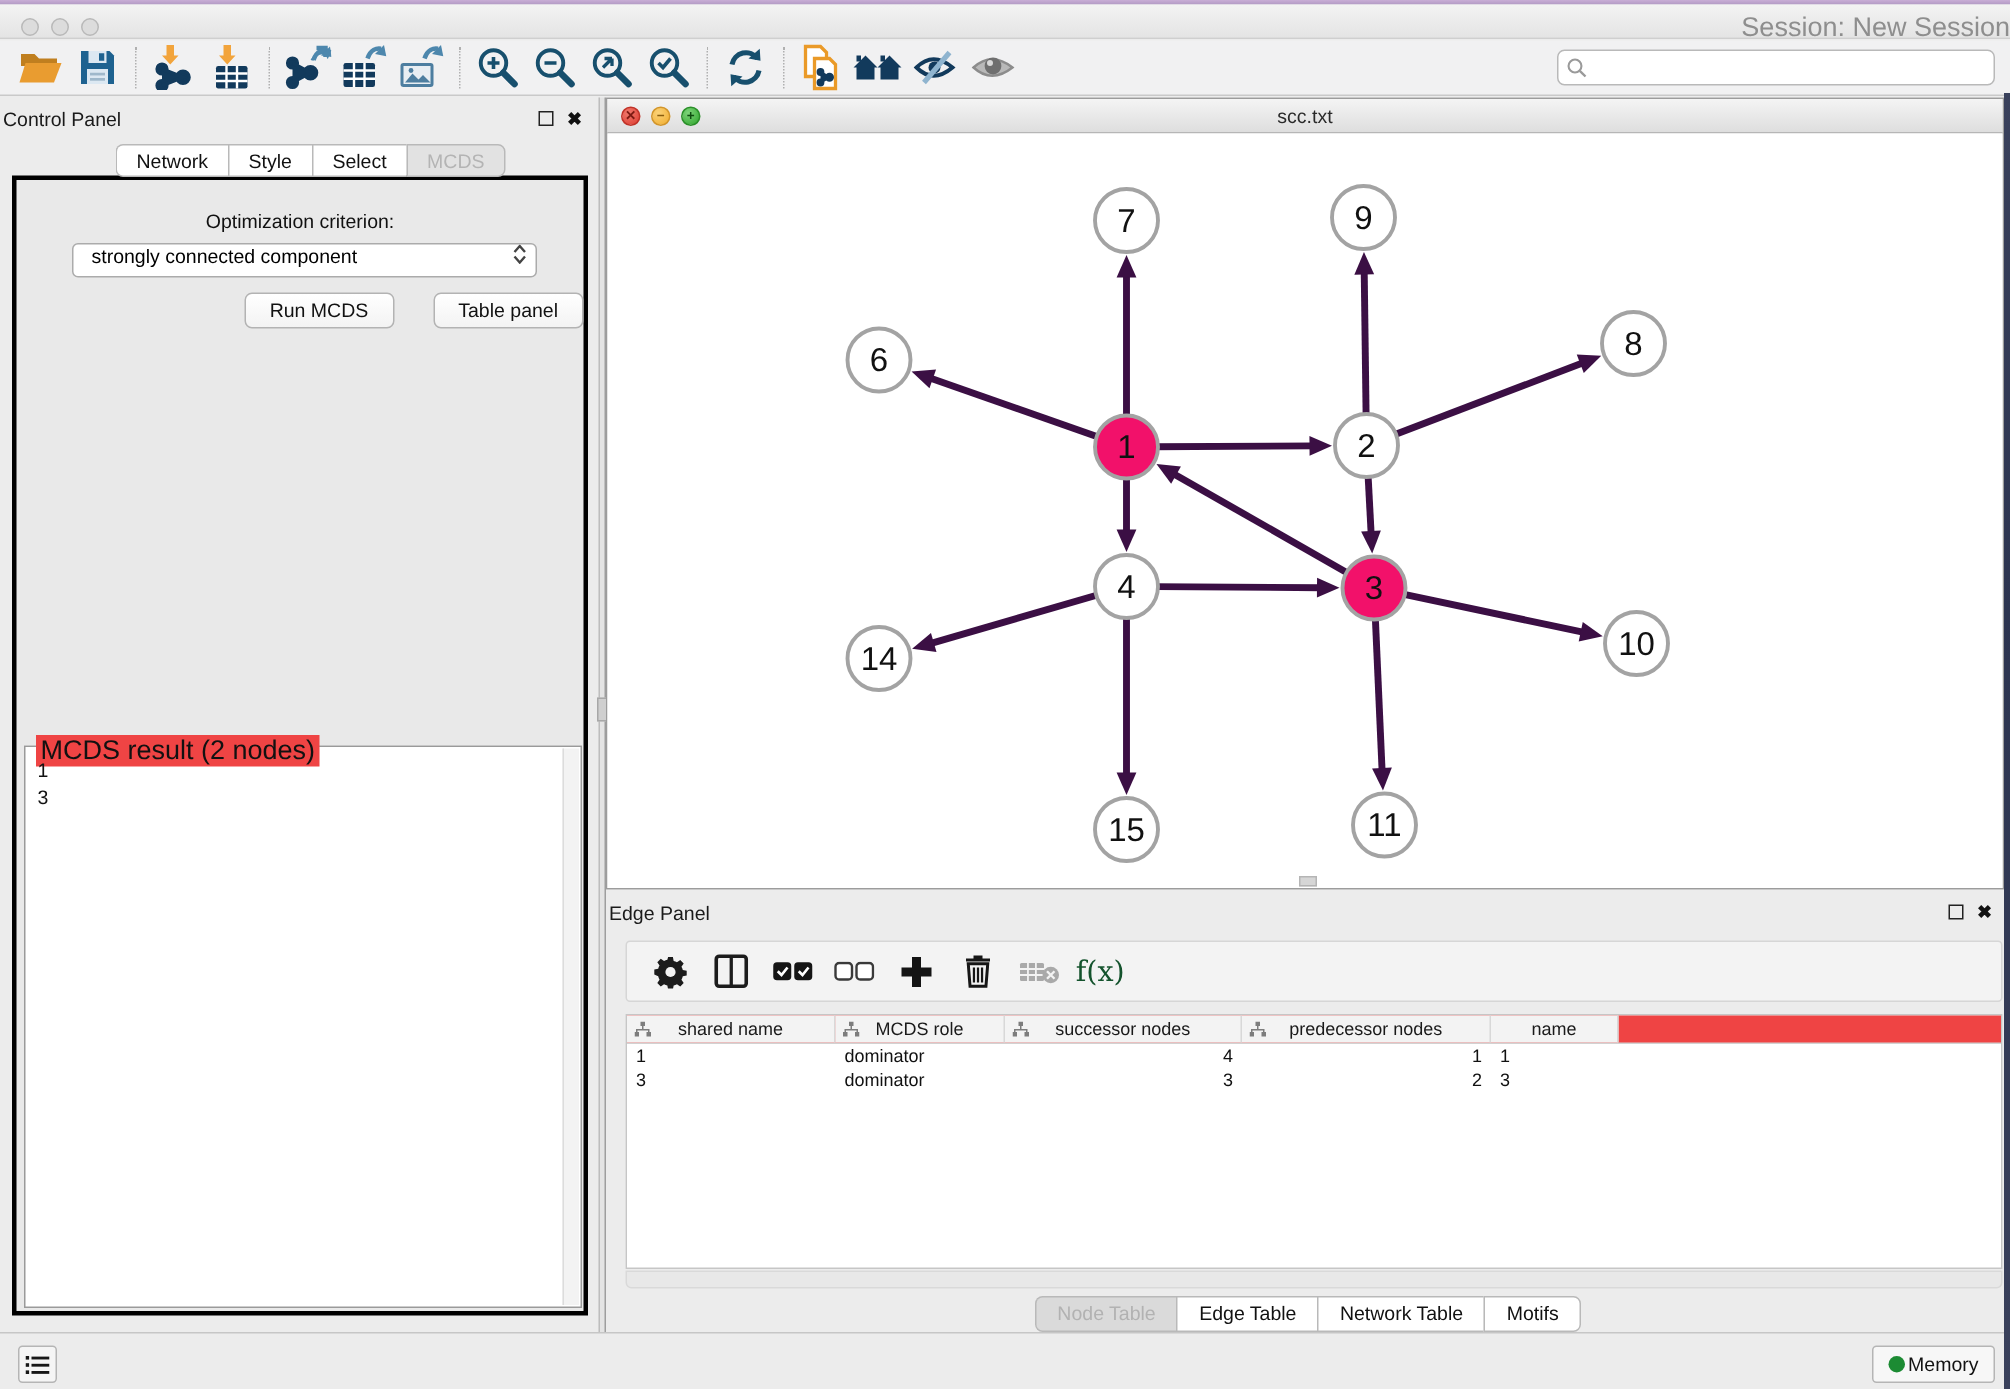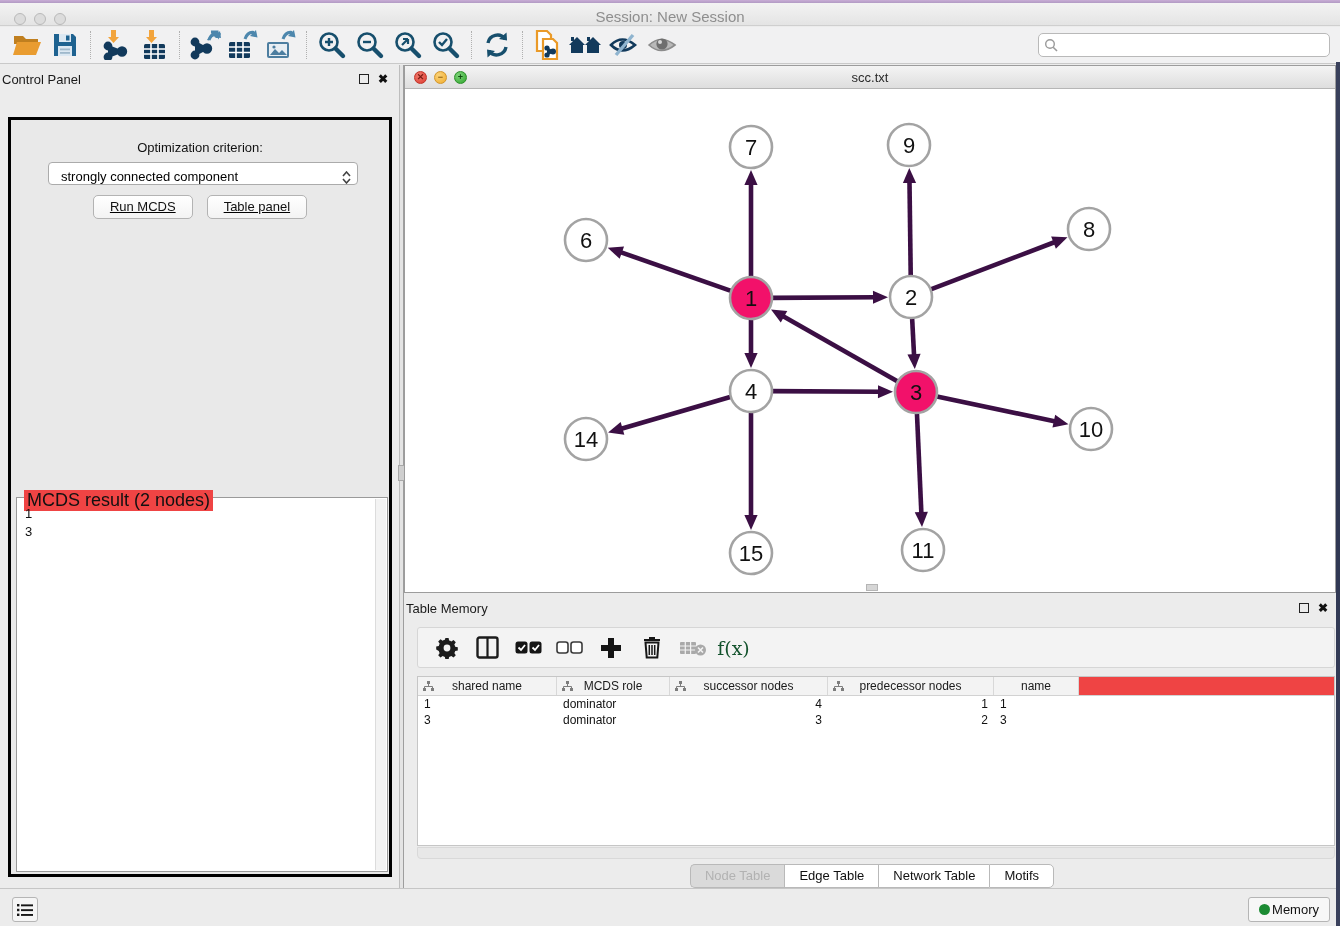--- a/index.html
+++ b/index.html
@@ -7,22 +7,22 @@
   .app { position:absolute; inset:0; background:#ececec; }
 
   
   .desktop-strip-top { position:absolute; left:0; top:0; width:1340px; height:3px;
       background:linear-gradient(#c9aed6,#b29ac4); }
   .titlebar { position:absolute; left:0; top:3px; width:1340px; height:23px;
       background:linear-gradient(#f3f3f3,#e4e4e4); border-bottom:1px solid #cfcfcf; }
   .traffic.inactive span { display:inline-block; width:12px; height:12px; border-radius:50%;
       background:#dcdcdc; border:1px solid #b9b9b9; margin-right:8px; }
   .traffic { position:absolute; left:14px; top:8px; }
-  .win-title { position:absolute; left:0; right:0; top:5px; text-align:center;
-      font-size:15px; color:#8e8e8e; }
+  .win-title { position:absolute; left:0; right:0; top:5px; text-align:right;
+      font-size:18px; color:#8e8e8e; }
 
   .toolbar { position:absolute; left:0; top:27px; width:1340px; height:37px;
       background:#f1f1f2; border-bottom:1px solid #c9c9c9; display:flex; align-items:center; }
   .tb-ico { width:38px; height:32px; display:flex; align-items:center; justify-content:center; cursor:default; }
   .tb-sep { width:1px; height:28px; border-left:1px dotted #b0b0b0; margin:0 6px; }
   .search-wrap { position:absolute; right:10px; top:6px; width:292px; height:24px;
       border:1px solid #b9b9b9; border-radius:5px; background:#fff; display:flex; align-items:center; padding-left:5px; }
   .search-wrap input { border:none; outline:none; flex:1; font-size:13px; height:20px; background:transparent; }
 
   
@@ -35,24 +35,24 @@
   .cp-tabs { position:absolute; left:77px; top:96px; height:22px; display:flex; z-index:3; }
   .cp-tab { font-size:13px; padding:3px 13px 4px; background:#fff; border:1px solid #b9b9b9; border-right:none; color:#111; }
   .cp-tab:first-child { border-radius:5px 0 0 5px; }
   .cp-tab:last-child { border-radius:0 5px 5px 0; border-right:1px solid #b9b9b9; }
   .cp-tab.disabled-active { background:#e2e2e2; color:#b4b4b4; }
 
   .cp-body { position:absolute; left:8px; top:117px; width:384px; height:760px;
       background:#e9e9e9; border:3px solid #000000; }
   .opt-label { position:absolute; left:0; width:100%; top:20px; text-align:center; font-size:13px; color:#111; }
   .combo { position:absolute; left:37px; top:42px; width:310px; height:23px; background:#fff;
-      border:1px solid #ababab; border-radius:4px; display:flex; align-items:flex-end; font-size:13px; padding-left:12px; }
+      border:1px solid #ababab; border-radius:4px; display:flex; align-items:flex-start; font-size:13px; padding-left:12px; }
   .combo .stepper { margin-left:auto; margin-right:6px; display:flex; flex-direction:column; gap:1px; }
   .combo .stepper svg { display:block; }
-  .btn-row { position:absolute; top:75px; left:0; width:100%; display:flex; justify-content:center; gap:14px;text-decoration:underline; }
+  .btn-row { position:absolute; top:75px; left:0; width:100%; display:flex; justify-content:flex-end; gap:26px; }
   .mac-btn { font-size:13px; color:#111; background:linear-gradient(#ffffff,#f3f3f3);
       border:1px solid #b3b3b3; border-radius:5px; padding:3px 16px 4px; }
 
   .result-box { position:absolute; left:5px; top:377px; width:372px; height:375px;
       border:1px solid #9a9a9a; background:#fff; }
   .result-legend { position:absolute; left:7px; top:-8px; background:#ef4444; padding:0 3px; font-size:18px; color:#111; }
   .result-text { position:absolute; left:1px; top:3px; right:12px; bottom:1px; font-size:13px; color:#111;
       padding:4px 0 0 7px; white-space:pre; line-height:1.35; }
   .result-scroll { position:absolute; right:1px; top:1px; width:11px; bottom:1px; background:#f3f3f3; border-left:1px solid #dcdcdc; }
 
@@ -286,20 +286,26 @@
   </div>
 
   <div class="cpanel-header">
     <span class="panel-title">Control Panel</span>
     <span class="ph-icons">
       <span class="float-ico"></span>
       <span class="close-ico">✖</span>
     </span>
   </div>
 
+  <div class="cp-tabs">
+    <div class="cp-tab">Network</div>
+    <div class="cp-tab">Style</div>
+    <div class="cp-tab">Select</div>
+    <div class="cp-tab disabled-active">MCDS</div>
+  </div>
 
   <div class="cp-body">
     <div class="opt-label">Optimization criterion:</div>
     <div class="combo">
       <span>strongly connected component</span>
       <span class="stepper">
         <svg width="9" height="6" viewBox="0 0 9 6">
             <path d="M1 5 L4.5 1 L8 5" stroke="#444" stroke-width="1.6" fill="none"></path>
           </svg>
         <svg width="9" height="6" viewBox="0 0 9 6">
@@ -382,21 +388,21 @@
         <circle cx="346" cy="464" r="21" fill="#ffffff" stroke="#a3a3a3" stroke-width="2.6"></circle>
         <text x="346" y="471.5" text-anchor="middle" font-size="22" fill="#111111" font-family="&quot;Liberation Sans&quot;, sans-serif">15</text>
         <circle cx="518" cy="461" r="21" fill="#ffffff" stroke="#a3a3a3" stroke-width="2.6"></circle>
         <text x="518" y="468.5" text-anchor="middle" font-size="22" fill="#111111" font-family="&quot;Liberation Sans&quot;, sans-serif">11</text>
       </svg>
     <div class="h-grip"></div>
   </div>
 
   <div class="tpanel">
     <div class="tp-header">
-      <span class="panel-title">Table Memory</span>
+      <span class="panel-title">Edge Panel</span>
       <span class="ph-icons">
         <span class="float-ico"></span>
         <span class="close-ico">✖</span>
       </span>
     </div>
     <div class="tp-toolbar">
       <div class="tp-ico">
         <svg width="22" height="22" viewBox="0 0 22 22">
             <path fill="#1c1c1c" d="M9.4 1 h3.2 l.5 2.6 a7.6 7.6 0 0 1 2.2 .9 l2.2-1.5 2.3 2.3 -1.5 2.2 a7.6 7.6 0 0 1 .9 2.2 l2.6 .5 v3.2 l-2.6 .5 a7.6 7.6 0 0 1 -.9 2.2 l1.5 2.2 -2.3 2.3 -2.2-1.5 a7.6 7.6 0 0 1 -2.2 .9 l-.5 2.6 H9.4 l-.5-2.6 a7.6 7.6 0 0 1 -2.2-.9 l-2.2 1.5 -2.3-2.3 1.5-2.2 a7.6 7.6 0 0 1 -.9-2.2 L.2 12.6 V9.4 l2.6-.5 a7.6 7.6 0 0 1 .9-2.2 L2.2 4.5 4.5 2.2 6.7 3.7 a7.6 7.6 0 0 1 2.2-.9 z"></path>
             <circle cx="11" cy="11" r="3.4" fill="#f3f3f3"></circle>

